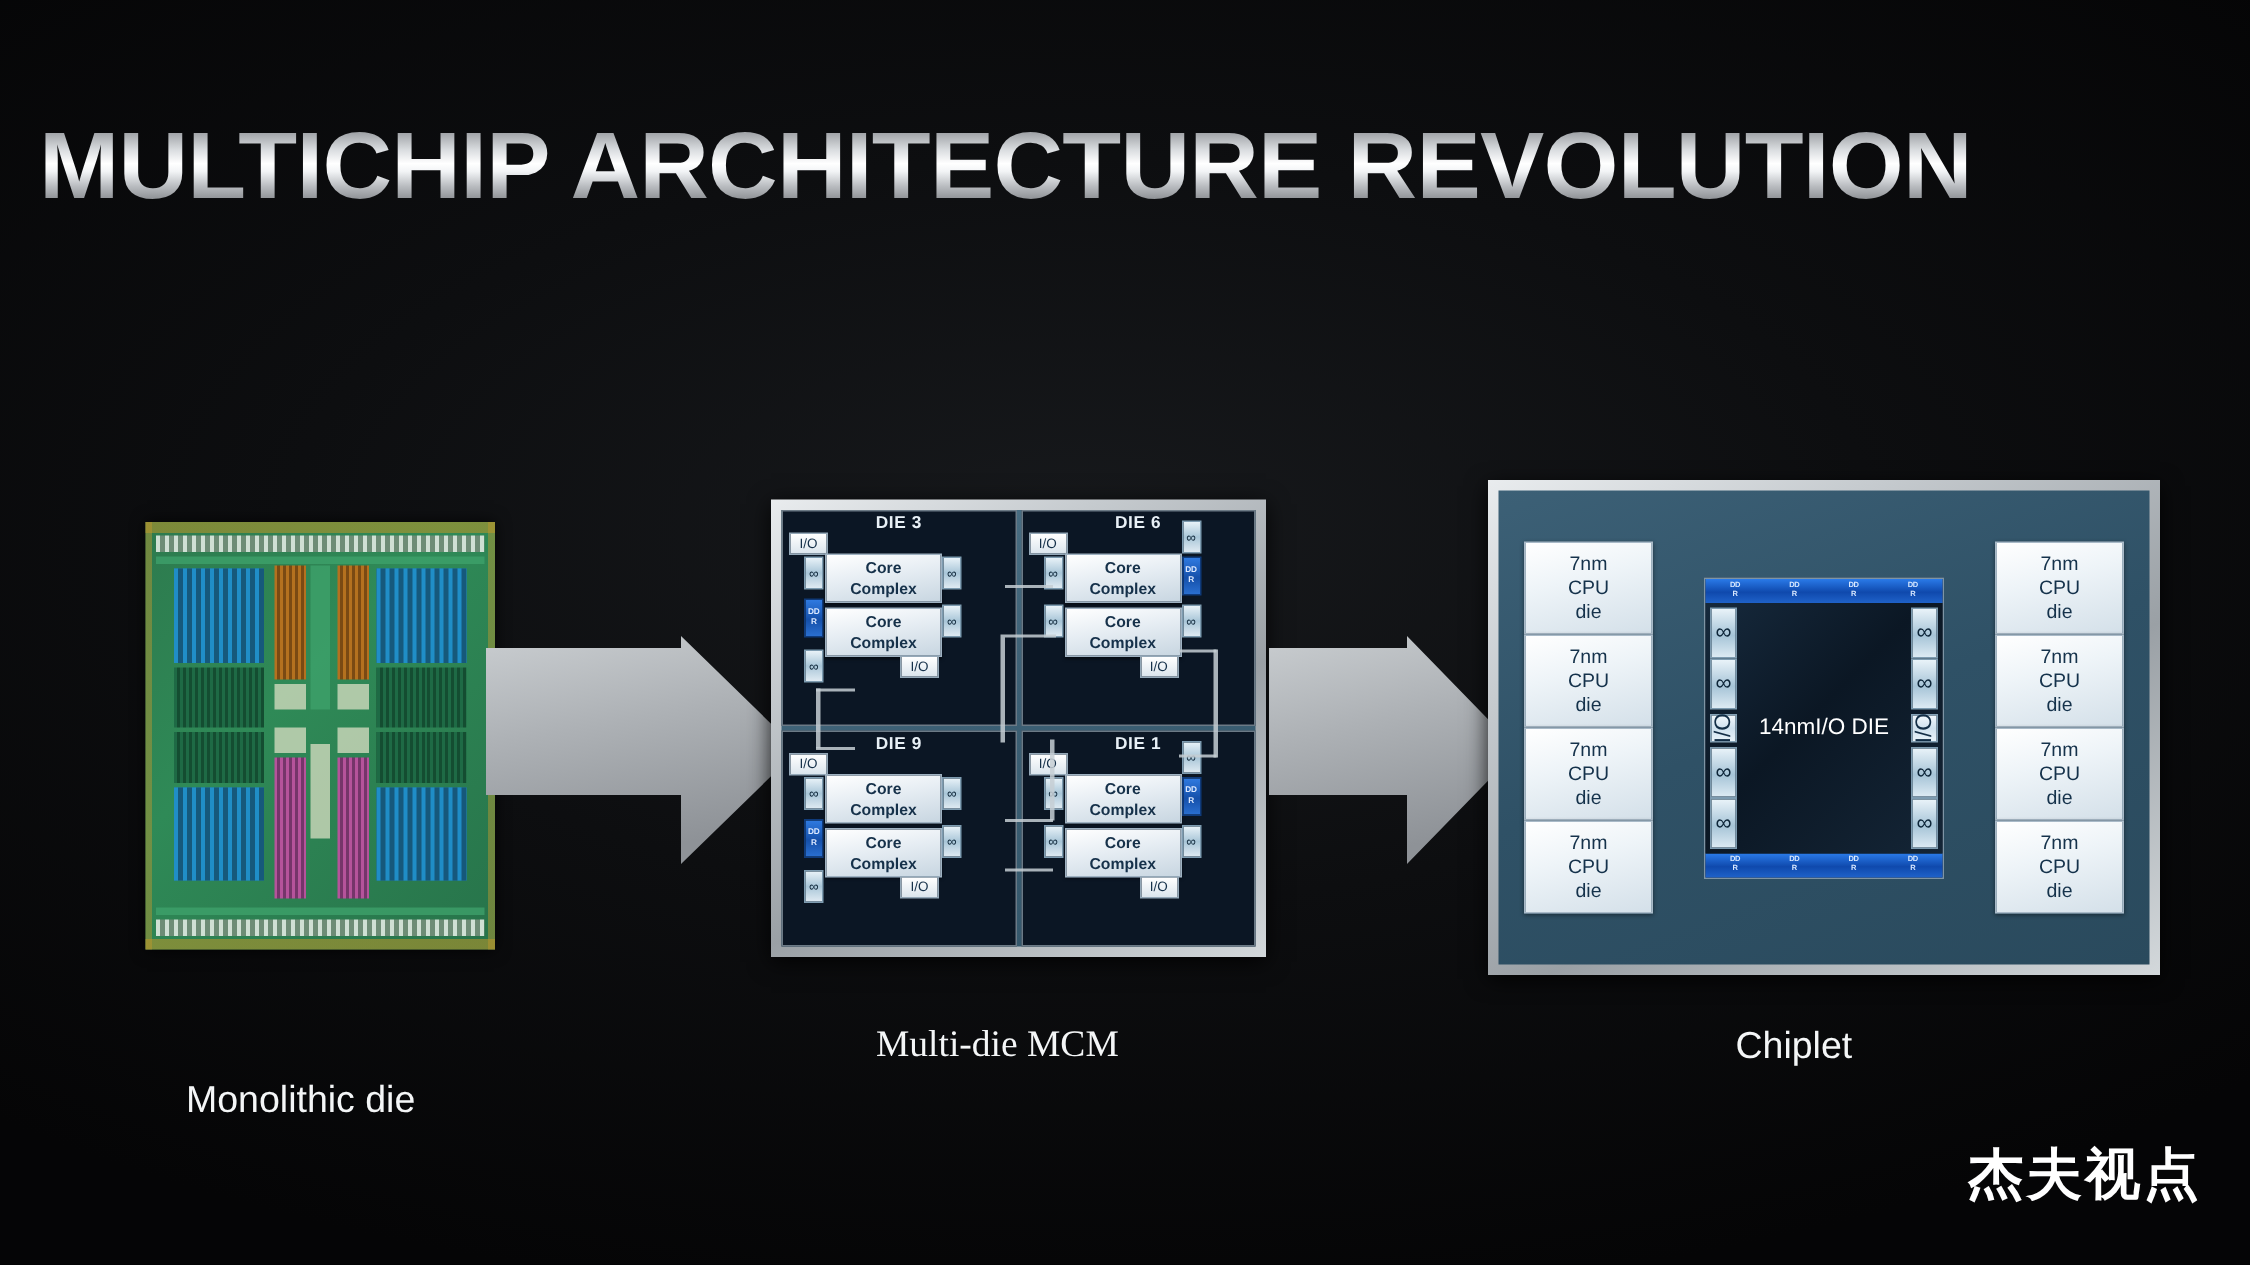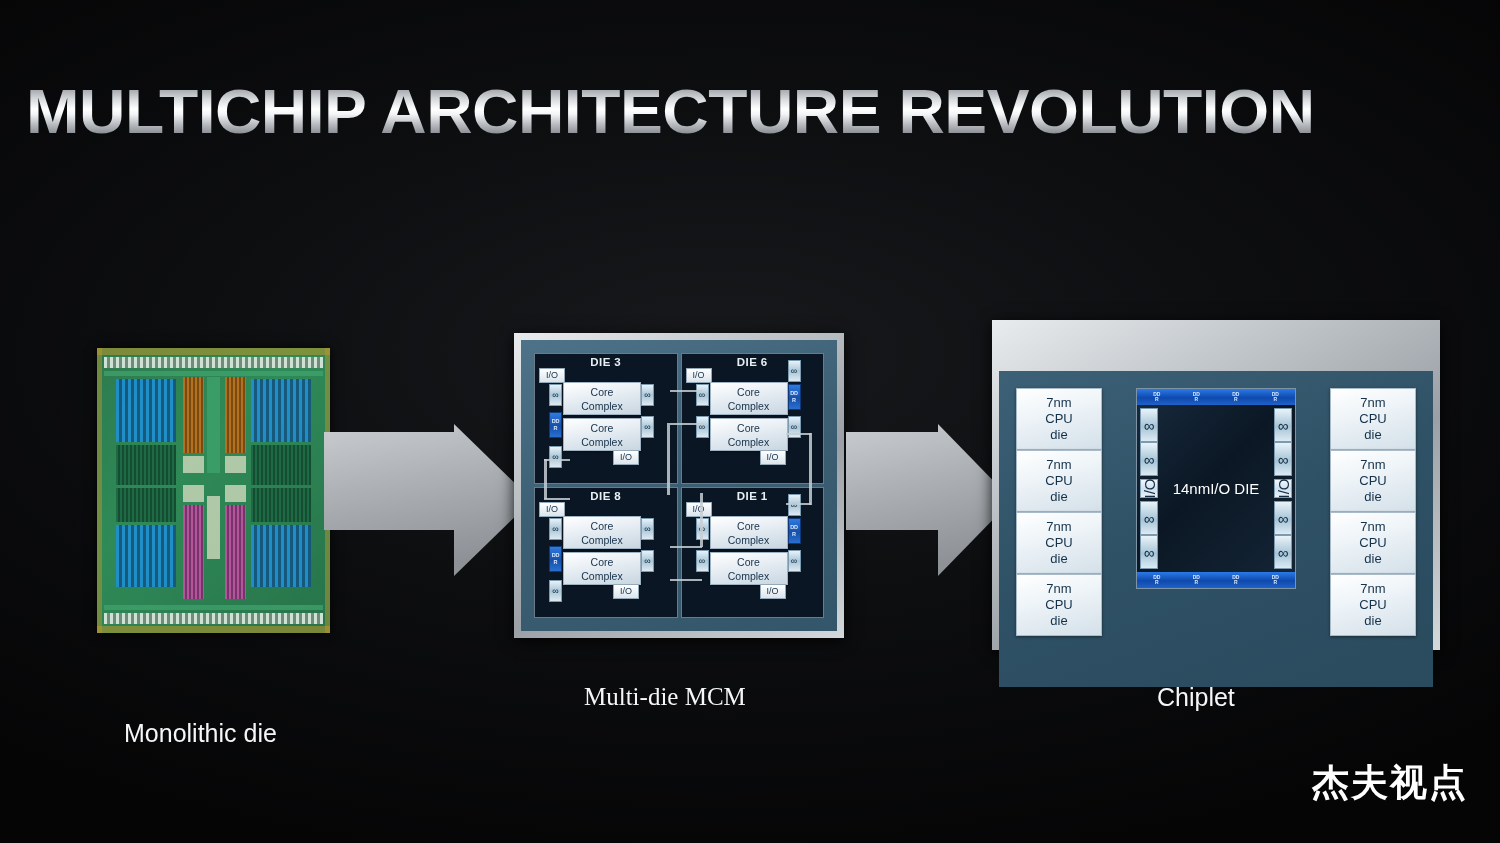--- a/index.html
+++ b/index.html
@@ -59,52 +59,52 @@
   .pkg{position:absolute;
     background:linear-gradient(150deg,#e9ecee 0%,#c6cbcf 25%,#9aa0a5 60%,#d3d8db 100%);
     padding:7px; box-sizing:border-box;
     box-shadow:0 3px 14px rgba(0,0,0,.85);}
   .pkg-inner{width:100%;height:100%;box-sizing:border-box;}
 
   
   #mcm{left:514px; top:333px; width:330px; height:305px;}
   #mcm .pkg-inner{
     background:linear-gradient(160deg,#4e7388 0%,#3c5f74 45%,#33566a 100%);
-    padding:13px; display:grid; grid-template-columns:1fr 1fr;
+    display:grid; grid-template-columns:1fr 1fr;
     grid-template-rows:1fr 1fr; gap:3px;}
   .die-cell{position:relative;background:#0b1624;
     border:1px solid rgba(190,205,215,.55); box-sizing:border-box;}
   .die-title{position:absolute; top:2px; left:0; width:100%;
     text-align:center; font-size:11.5px; font-weight:bold; color:#e8f0f6;
     letter-spacing:.4px;}
   .cc{position:absolute; width:78px; height:33px;
     background:linear-gradient(170deg,#ffffff 0%,#e6edf3 45%,#c8d6e1 100%);
     border:1px solid #9fb2c2; box-sizing:border-box;
     color:#16314a; font-size:10.5px; line-height:14px; text-align:center;
-    padding-top:2px; box-shadow:0 1px 2px rgba(0,0,0,.5);}
+    padding-top:2px; box-shadow:0 1px 2px rgba(0,0,0,.5);font-weight:bold;}
   .io-tag{position:absolute; width:26px; height:15px;
     background:linear-gradient(180deg,#ffffff,#dbe5ed);
     border:1px solid #94a8b8; box-sizing:border-box;
     font-size:9px; line-height:13px; text-align:center; color:#16314a;}
   .inf{position:absolute; width:13px; height:22px;
     background:linear-gradient(180deg,#e8f2f8 0%,#a9c6d8 50%,#dfeaf2 100%);
     border:1px solid #7d9bb0; box-sizing:border-box;
     color:#0d2538; font-size:9px; line-height:20px; text-align:center;}
   .ddr{position:absolute; width:13px; height:26px;
     background:linear-gradient(180deg,#2f7ae0 0%,#1550aa 55%,#2a6fd0 100%);
     border:1px solid #0f3a7a; box-sizing:border-box;
     color:#dce9ff; font-size:5.5px; line-height:6.5px; font-weight:bold;
     text-align:center; padding-top:5px; letter-spacing:-.2px;}
   .wire{position:absolute; background:#c6ced4; opacity:.85;}
 
   
   #chiplet{left:992px; top:320px; width:448px; height:330px;}
   #chiplet .pkg-inner{
     background:linear-gradient(160deg,#3c6076 0%,#2f5166 48%,#2a4a5d 100%);
-    padding:17px; display:flex; justify-content:space-between; align-items:flex-start;margin-top:44px;}
+    padding:17px; display:flex; justify-content:space-between; align-items:center;}
   .cpu-col{display:flex; flex-direction:column; justify-content:space-between; width:86px;}
   .cpu-die{height:62px; box-sizing:border-box;
     background:linear-gradient(165deg,#ffffff 0%,#eef4f8 40%,#d4e0e9 100%);
     border:1px solid #a9bac8;
     display:flex; flex-direction:column; align-items:center; justify-content:center;
     color:#15324b; font-size:13px; line-height:16px;
     box-shadow:0 1px 3px rgba(0,0,0,.45);}
   .center-stack{width:160px; display:flex; flex-direction:column;
     background:#0c1b2b; border:1px solid #7e94a4; box-sizing:border-box;}
   .ddr-bar{height:16px; background:linear-gradient(180deg,#2a7ae8 0%,#0f49ad 55%,#1f62c9 100%);
@@ -228,21 +228,21 @@
       <div class="inf" style="left:106px;top:6px;">∞</div>
       <div class="inf" style="left:106px;top:62px;">∞</div>
       <div class="ddr" style="left:106px;top:30px;">
         <div>DD</div>
         <div>R</div>
       </div>
       <div class="io-tag" style="left:78px;top:96px;">I/O</div>
     </div>
 
     <div class="die-cell">
-      <div class="die-title">DIE 8</div>
+      <div class="die-title">DIE 9</div>
       <div class="io-tag" style="left:4px;top:14px;">I/O</div>
       <div class="cc" style="left:28px;top:28px;">
         <div>Core</div>
         <div>Complex</div>
       </div>
       <div class="cc" style="left:28px;top:64px;">
         <div>Core</div>
         <div>Complex</div>
       </div>
       <div class="inf" style="left:14px;top:30px;">∞</div>

